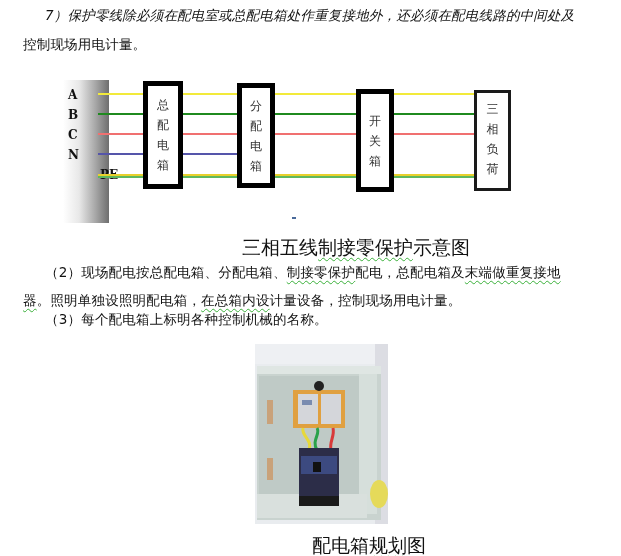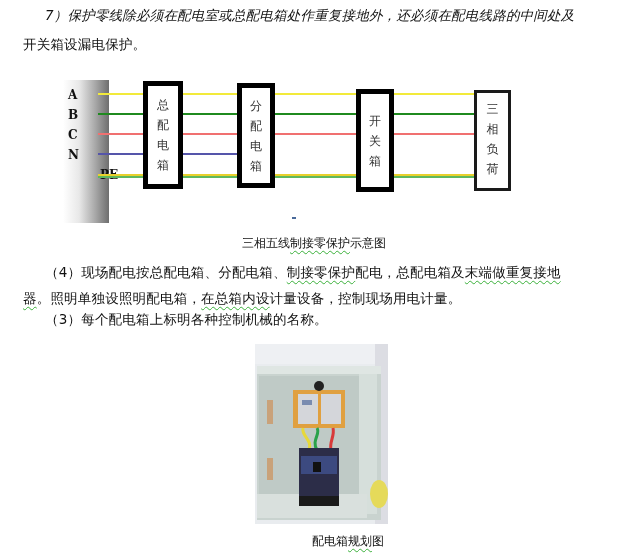--- a/index.html
+++ b/index.html
@@ -9,28 +9,28 @@
     .squig { text-decoration: underline wavy #3bb03b; text-decoration-thickness: 1px; text-underline-offset: 3px; }
     .diagram { position: absolute; left: 0; top: 0; width: 621px; height: 240px; }
     .wall { position: absolute; left: 63px; top: 80px; width: 46px; height: 143px;
       background: linear-gradient(to right, #ffffff 0%, #e8e8e8 35%, #a8a8a8 70%, #6e6e6e 100%); }
     .phase { position: absolute; left: 68px; font-family: "DejaVu Serif", "Liberation Serif", serif; font-size: 12px; font-weight: bold; color: #111; }
     .wire { position: absolute; height: 2px; }
     .box { position: absolute; background: #fff; box-sizing: border-box; display: flex; flex-direction: column; align-items: center; justify-content: center; }
     .box .ch { font-family: "DejaVu Serif", "Liberation Serif", serif; font-size: 12px; line-height: 20px; color: #333; }
     .thick { border: 5px solid #000; }
     .thin { border: 3px solid #1a1a1a; }
-    .caption { position: absolute; font-size: 12px; white-space: nowrap; }
+    .caption { position: absolute; font-size: 19px; white-space: nowrap; }
     .photo { position: absolute; left: 255px; top: 344px; width: 133px; height: 180px; overflow: hidden; background: #e7ebe9; }
   </style>
 </head>
 <body>
 
 <div class="line" style="left:45px; top:6px;font-style:italic;">7）保护零线除必须在配电室或总配电箱处作重复接地外，还必须在配电线路的中间处及</div>
-<div class="line" style="left:23px; top:35px;">开关箱设漏电保护。</div>
+<div class="line" style="left:23px; top:35px;">控制现场用电计量。</div>
 
 <div class="diagram">
   <div class="wall"></div>
 
   <span class="phase" style="top:88px;">A</span>
   <span class="phase" style="top:108px;">B</span>
   <span class="phase" style="top:128px;">C</span>
   <span class="phase" style="top:148px;">N</span>
   <span class="phase" style="top:168px;margin-left:32px;">PE</span>
 
@@ -70,23 +70,23 @@
   </div>
 
   <div style="position:absolute; left:292px; top:217px; width:4px; height:2px; background:#4a6a9a;"></div>
 </div>
 
 <div class="caption" style="left:242px; top:235px;">
   <span>三相五线</span><span class="squig">制接零保护</span><span>示意图</span>
 </div>
 
 <div class="line" style="left:45px; top:263px;">
-  <span>（4）现场配电按总配电箱、分配电箱、</span><span class="squig">制接零保护</span><span>配电，总配</span><span>电箱及</span><span class="squig">末端做重复接地</span>
+  <span>（2）现场配电按总配电箱、分配电箱、</span><span class="squig">制接零保护</span><span>配电，总配</span><span>电箱及</span><span class="squig">末端做重复接地</span>
 </div>
-<div class="line" style="left:23px; top:291px;font-family:Liberation Mono, monospace;">
+<div class="line" style="left:23px; top:291px;">
   <span class="squig">器</span><span>。照明单独设照明配电箱，</span><span class="squig">在总箱内设</span><span>计量设备，控制现场用电计量。</span>
 </div>
 
 <div class="line" style="left:45px; top:310px;">（3）每个配电箱上标明各种控制机械的名称。</div>
 
 <div class="photo">
   <svg width="133" height="180" viewBox="0 0 133 180">
     <rect x="0" y="0" width="133" height="180" fill="#e9ecef"></rect>
     <rect x="0" y="0" width="133" height="20" fill="#eef0f3"></rect>
     <rect x="120" y="0" width="13" height="180" fill="#dcdde3"></rect>

